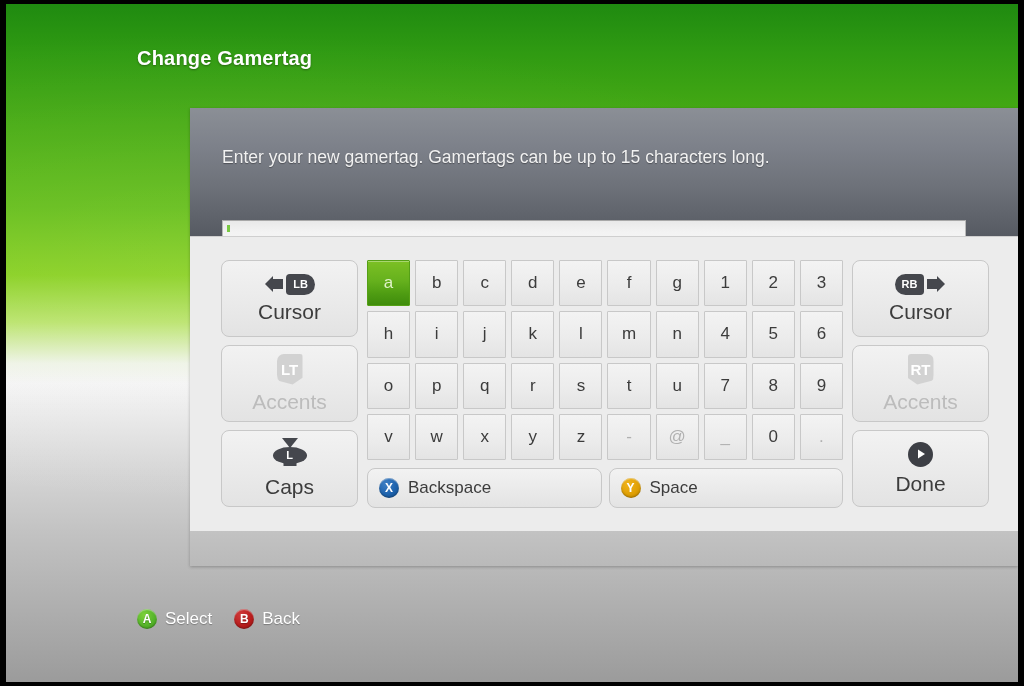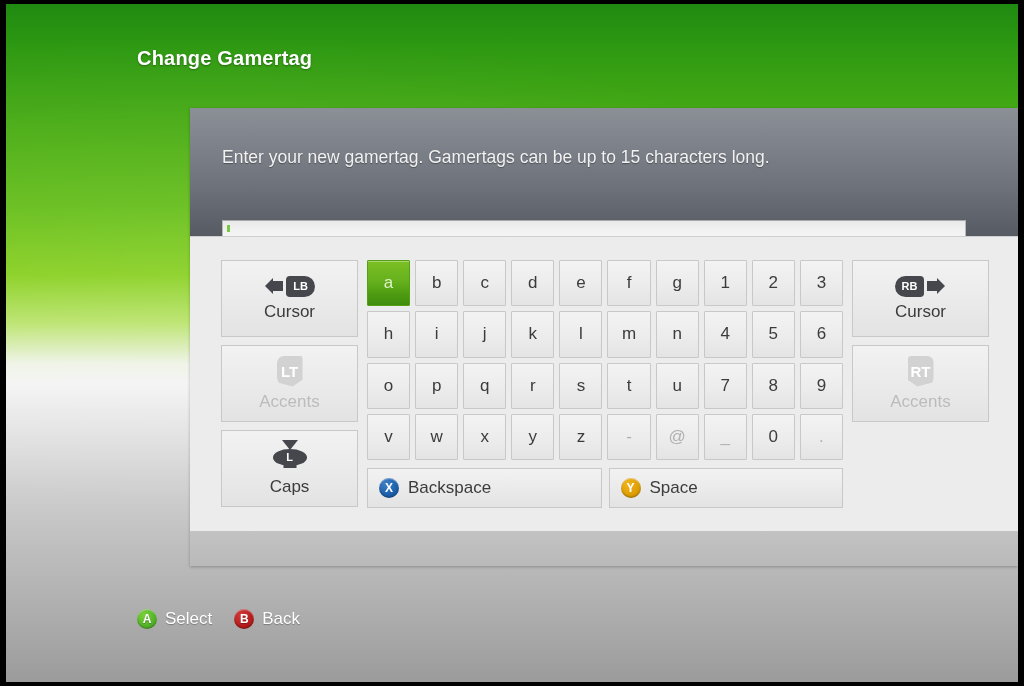--- a/index.html
+++ b/index.html
@@ -133,33 +133,33 @@
     display: flex;
     flex-direction: column;
     gap: 8px;
   }
 
   
   .tile {
     background: linear-gradient(to bottom, #f2f2f2 0%, #eaeaea 55%, #e3e3e3 100%);
     border: 1px solid #c8c8c8;
     box-sizing: border-box;
-    border-radius: 0;
+    border-radius: 8px;
   }
 
   .side-btn {
     height: 77px;
     display: flex;
     flex-direction: column;
     align-items: center;
     justify-content: center;
     gap: 5px;
   }
   .side-btn .side-label {
-    font-size: 17px;
+    font-size: 21px;
     color: #3c3c3c;
   }
   .side-btn.disabled .side-label { color: #bcbcbc; }
 
   
   #key-grid {
     flex: 1;
     display: grid;
     grid-template-columns: repeat(10, 1fr);
     grid-template-rows: repeat(4, 1fr);
@@ -443,20 +443,28 @@
               </svg>
             </div>
             <span class="side-label">Cursor</span>
           </div>
 
           <div class="tile side-btn disabled">
             <span class="trigger rt">RT</span>
             <span class="side-label">Accents</span>
           </div>
 
+          <div class="tile side-btn">
+            <span class="start-glyph">
+              <svg width="12" height="12" viewBox="0 0 12 12" aria-hidden="true">
+                <path d="M3 1.5 L10 6 L3 10.5 Z" fill="#ffffff"></path>
+              </svg>
+            </span>
+            <span class="side-label">Done</span>
+          </div>
 
         </div>
 
       </div>
     </div>
   </div>
 
   <div id="legend">
     <div class="legend-item">
       <span class="abxy a">A</span>

